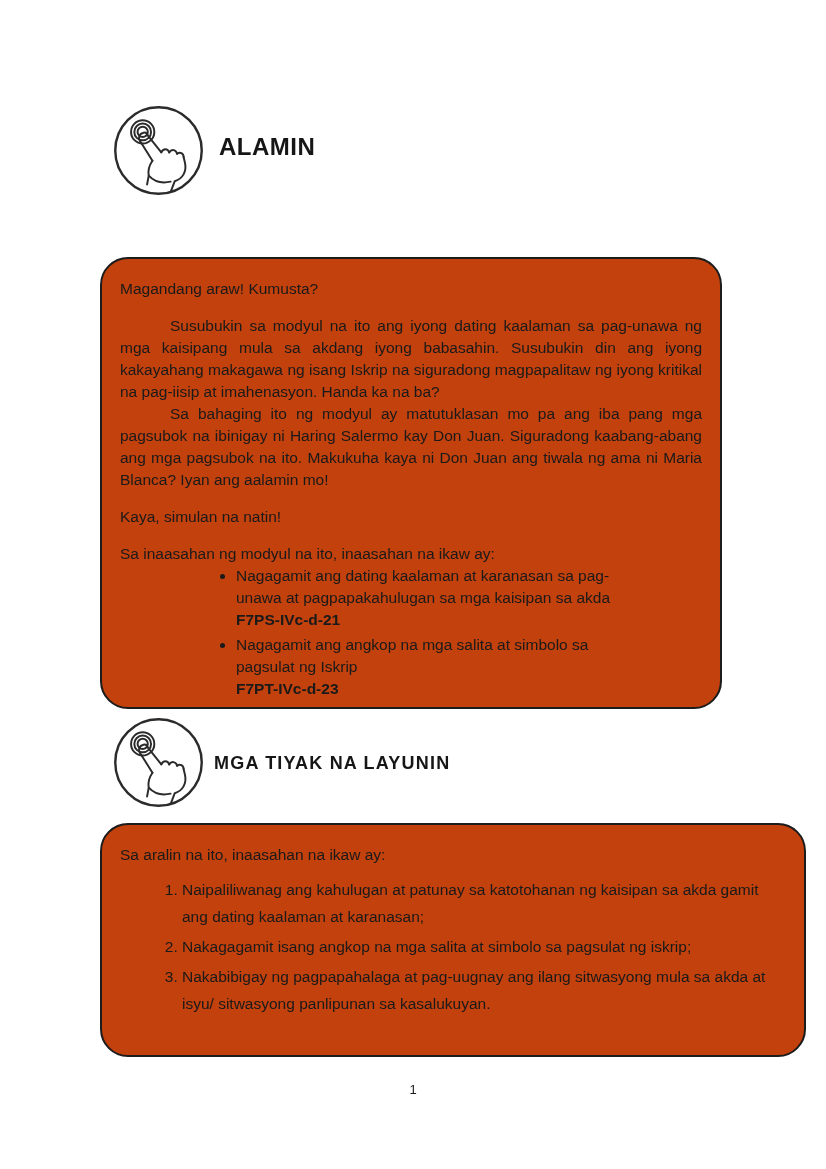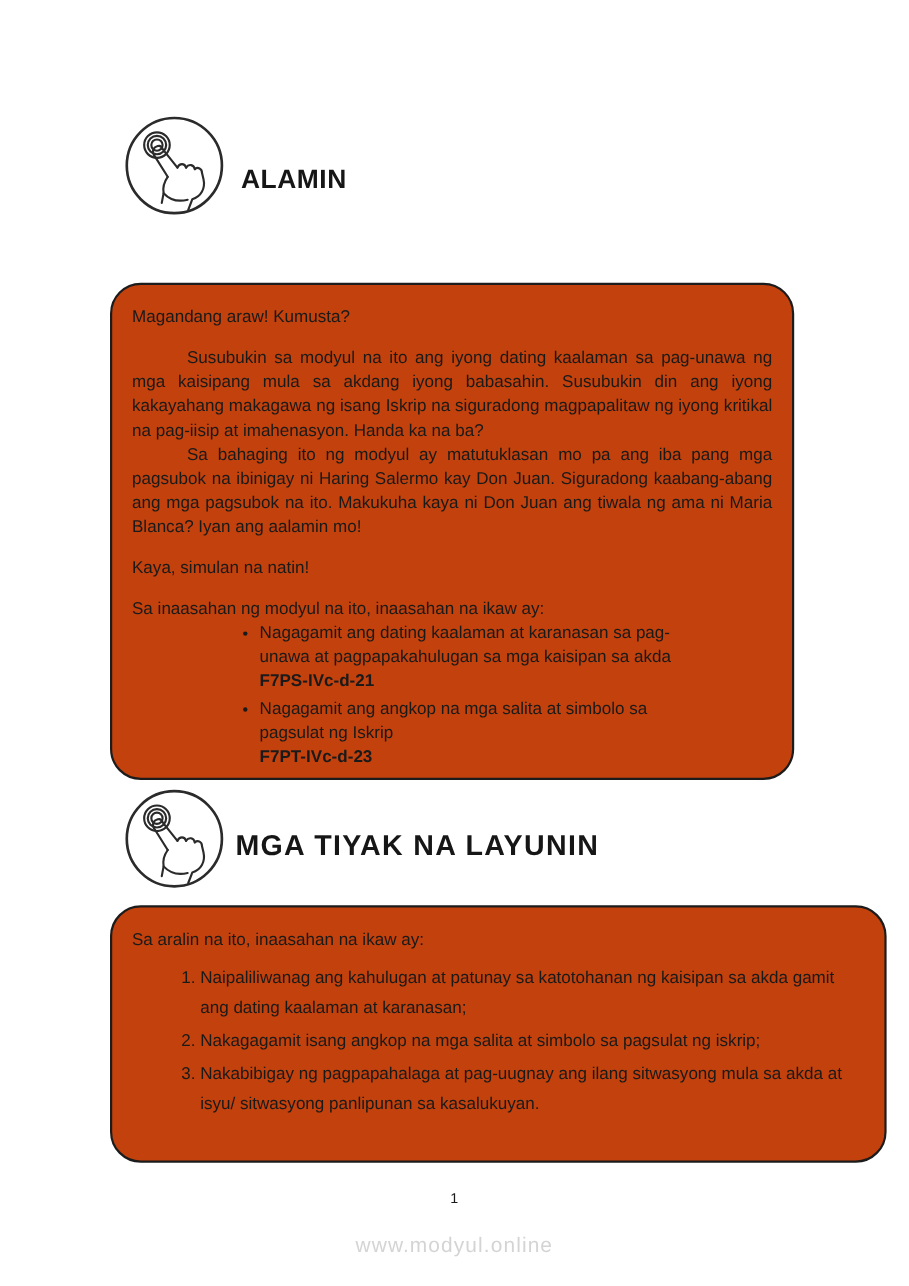--- a/index.html
+++ b/index.html
@@ -21,21 +21,21 @@
   .icon-circle svg { width: 100%; height: 100%; display: block; }
   .section-title {
     position: absolute;
     font-weight: bold;
     font-size: 24px;
     letter-spacing: 0.5px;
     color: #161616;
     white-space: nowrap;
   }
   .section-title.goth {
-    font-size: 26px;
+    font-size: 18px;
     letter-spacing: 1.2px;
   }
   .round-box {
     position: absolute;
     border: 2px solid #1c1c1c;
     border-radius: 28px;
     background: #c2410c;
     box-sizing: border-box;
     padding: 19px 18px 12px 18px;
     font-size: 15.5px;
@@ -109,21 +109,21 @@
         <path d="M53,52 c2,-4.5 7,-4.5 8.5,0"></path>
         <path d="M61.5,52 c2.5,-4 7.5,-3 8.5,1.5"></path>
         <path d="M70,53.5 c3,-2.5 7,-0.5 7,3.5"></path>
 
         <path d="M77,57 l1.5,6.5 c2,9 -2.5,17 -11,19.5 l-4,10.5"></path>
         <path d="M43.5,61 c-3.5,5 -5,10.5 -4,16 l-1.8,9.5"></path>
         <path d="M39.5,77 c6,6.5 15,8.5 23.5,6.5"></path>
       </g>
     </svg>
   </div>
-  <div class="section-title" style="left:219px; top:150px;">ALAMIN</div>
+  <div class="section-title" style="left:219px; top:133px;">ALAMIN</div>
 
   <div class="round-box" style="left:100px; top:257px; width:622px; height:452px;">
     <p class="greeting">Magandang araw! Kumusta?</p>
     <p class="para no-gap">Susubukin sa modyul na ito ang iyong dating kaalaman sa pag-unawa ng mga kaisipang mula sa akdang iyong babasahin. Susubukin din ang iyong kakayahang makagawa ng isang Iskrip na siguradong magpapalitaw ng iyong kritikal na pag-iisip at imahenasyon. Handa ka na ba?</p>
     <p class="para">Sa bahaging ito ng modyul ay matutuklasan mo pa ang iba pang mga pagsubok na ibinigay ni Haring Salermo kay Don Juan. Siguradong kaabang-abang ang mga pagsubok na ito. Makukuha kaya ni Don Juan ang tiwala ng ama ni Maria Blanca? Iyan ang aalamin mo!</p>
     <p class="cta-line">Kaya, simulan na natin!</p>
     <p>Sa inaasahan ng modyul na ito, inaasahan na ikaw ay:</p>
     <ul class="objectives">
       <li>
         <div class="obj-text">Nagagamit ang dating kaalaman at karanasan sa pag-unawa at pagpapakahulugan sa mga kaisipan sa akda</div>
@@ -160,15 +160,14 @@
   <div class="round-box" style="left:100px; top:823px; width:706px; height:234px;">
     <p class="box2-intro">Sa aralin na ito, inaasahan na ikaw ay:</p>
     <ol class="goal-list">
       <li>Naipaliliwanag ang kahulugan at patunay sa katotohanan ng kaisipan sa akda gamit ang dating kaalaman at karanasan;</li>
       <li>Nakagagamit isang angkop na mga salita at simbolo sa pagsulat ng iskrip;</li>
       <li>Nakabibigay ng pagpapahalaga at pag-uugnay ang ilang sitwasyong mula sa akda at isyu/ sitwasyong panlipunan sa kasalukuyan.</li>
     </ol>
   </div>
 
   <div class="page-number">1</div>
-  <div class="watermark">www.modyul.online</div>
 
 </div>
 
 </body></html>

